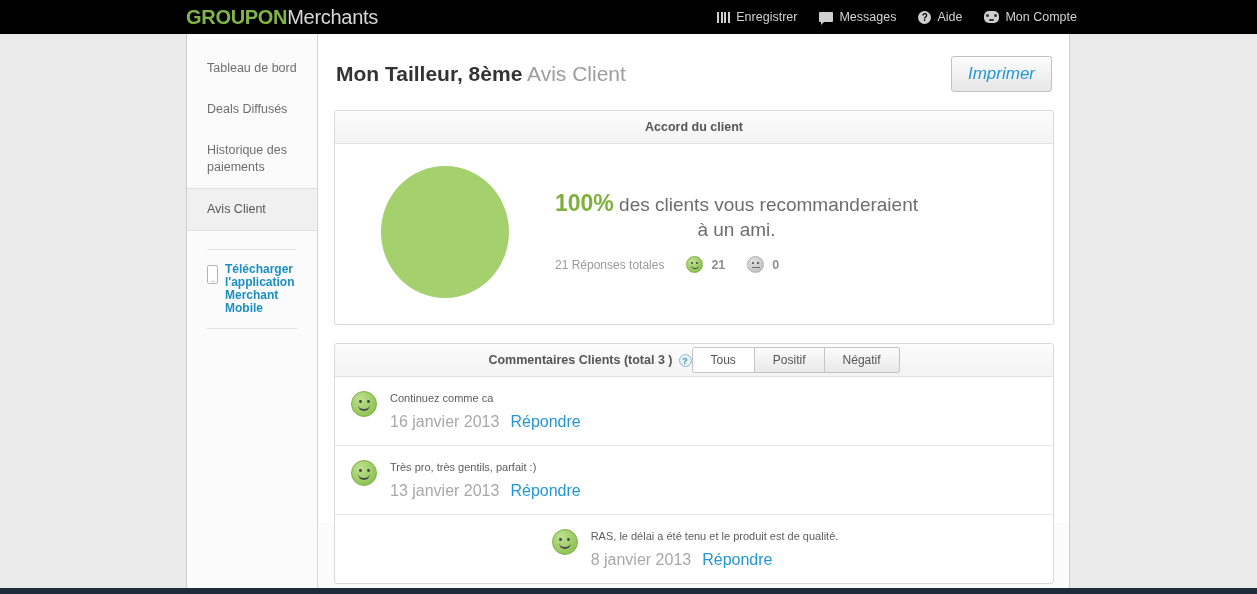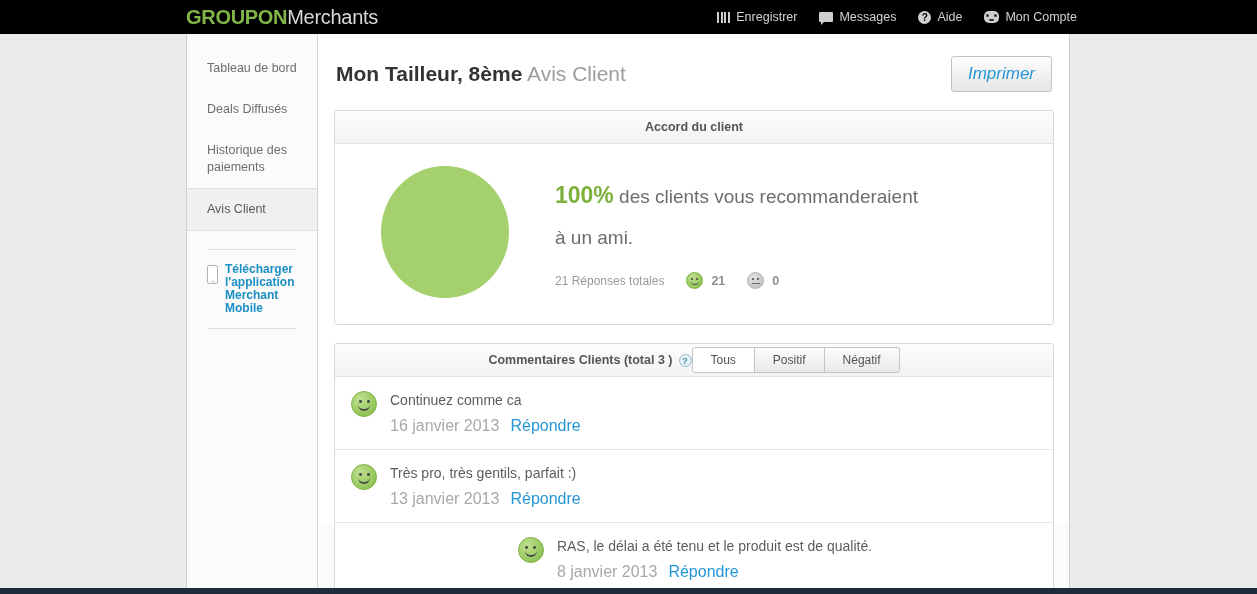--- a/index.html
+++ b/index.html
@@ -200,21 +200,21 @@
 
   .panel-body { padding: 22px 14px 26px 14px; display: flex; align-items: center; }
 
   .pie {
     width: 128px; height: 132px;
     border-radius: 50%;
     background: #a4d06e;
     flex: none;
     margin: 0 46px 0 32px;
   }
-  .agree-text { font-size: 19px; color: #6d6d6d; line-height: 41px; }
+  .agree-text { font-size: 19px; color: #6d6d6d; line-height: 25px; text-align: center; }
   .agree-text .pct { color: #7eb03c; font-weight: bold; font-size: 23px; }
 
   .responses {
     margin-top: 14px;
     display: flex; align-items: center; gap: 8px;
     font-size: 12px; color: #9a9a9a;
   }
   .responses .gap { width: 6px; }
 
   .smiley {
@@ -274,21 +274,21 @@
   .filter.active { background: #ffffff; }
 
   
   .comment {
     display: flex; gap: 13px;
     padding: 14px 14px 14px 16px;
     border-bottom: 1px solid #e8e8e8;
   }
   .comment:last-child { border-bottom: none; justify-content: center; }
   .comment-body { padding-top: 1px; }
-  .comment-text { font-size: 14px; color: #5d5d5d; }
+  .comment-text { font-size: 11px; color: #5d5d5d; }
   .comment-meta {
     margin-top: 9px;
     display: flex; gap: 11px; align-items: center;
     font-size: 16px;
   }
   .comment-date { color: #a8a8a8; }
   .comment-reply { color: #2596d4; cursor: pointer; }
 </style>
 </head>
 <body>

